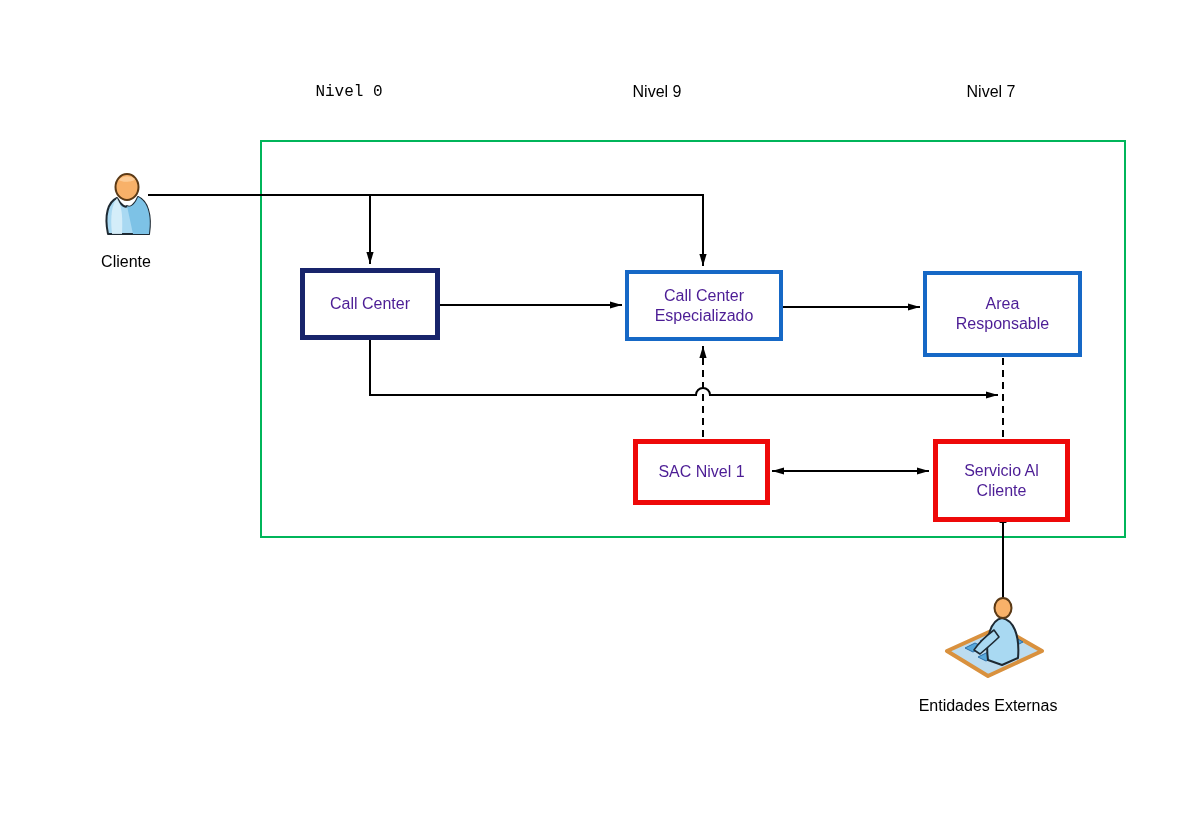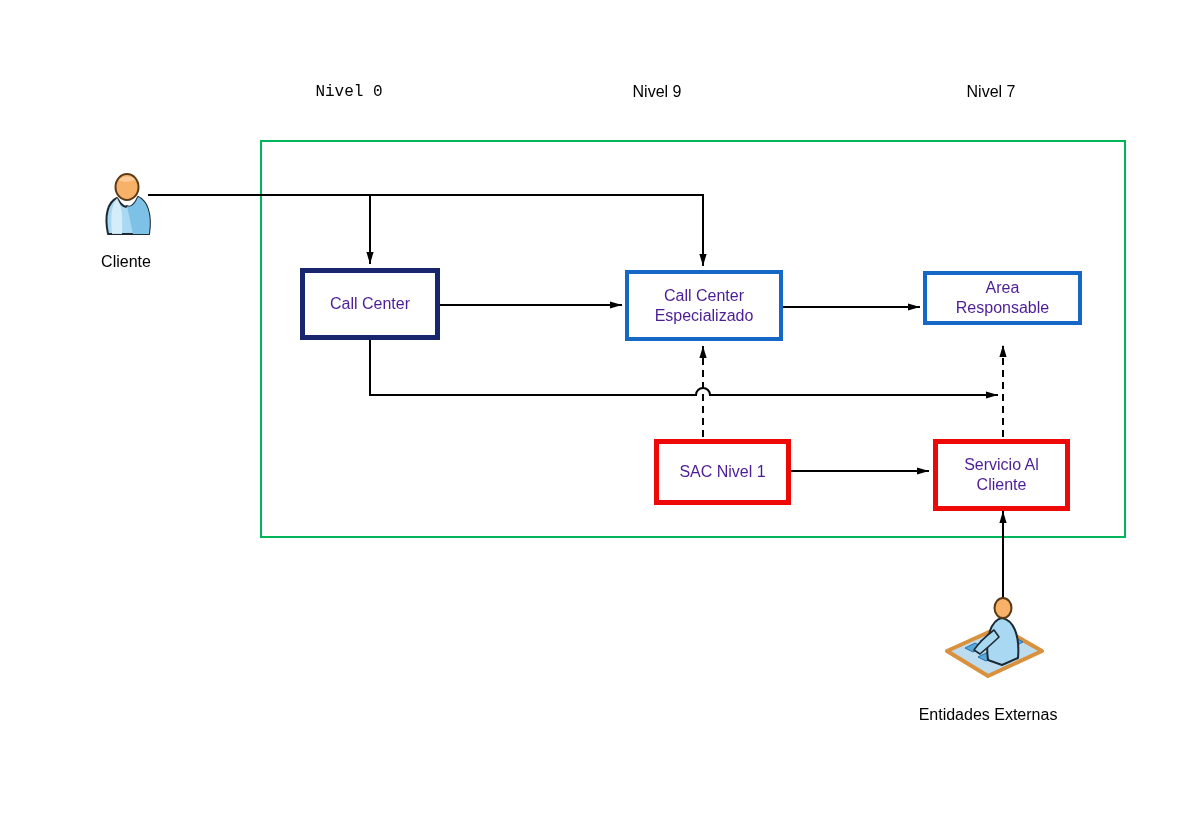--- a/index.html
+++ b/index.html
@@ -55,41 +55,40 @@
   }
   #node-call-center {
     left: 300px; top: 268px; width: 140px; height: 72px;
     border: 5px solid #18246b;
   }
   #node-cc-especializado {
     left: 625px; top: 270px; width: 158px; height: 71px;
     border: 4px solid #1668c6;
   }
   #node-area-responsable {
-    left: 923px; top: 271px; width: 159px; height: 54px;
+    left: 923px; top: 271px; width: 159px; height: 86px;
     border: 4px solid #1668c6;
   }
   #node-sac-nivel-1 {
     left: 633px; top: 439px; width: 137px; height: 66px;
     border: 5px solid #ee0909;
-    margin-left: 21px;
   }
   #node-servicio-al-cliente {
-    left: 933px; top: 439px; width: 137px; height: 72px;
+    left: 933px; top: 439px; width: 137px; height: 83px;
     border: 5px solid #ee0909;
   }
 
   .actor-label {
     position: absolute;
     text-align: center;
     font-size: 16px;
     color: #000000;
   }
   #label-cliente { left: 66px; top: 253px; width: 120px; }
-  #label-entidades { left: 888px; top: 697px; width: 200px; margin-top: 9px; }
+  #label-entidades { left: 888px; top: 697px; width: 200px; }
 
   svg#wires {
     position: absolute;
     left: 0; top: 0;
     width: 1200px;
     height: 814px;
     z-index: 2;
   }
 </style>
 </head>

